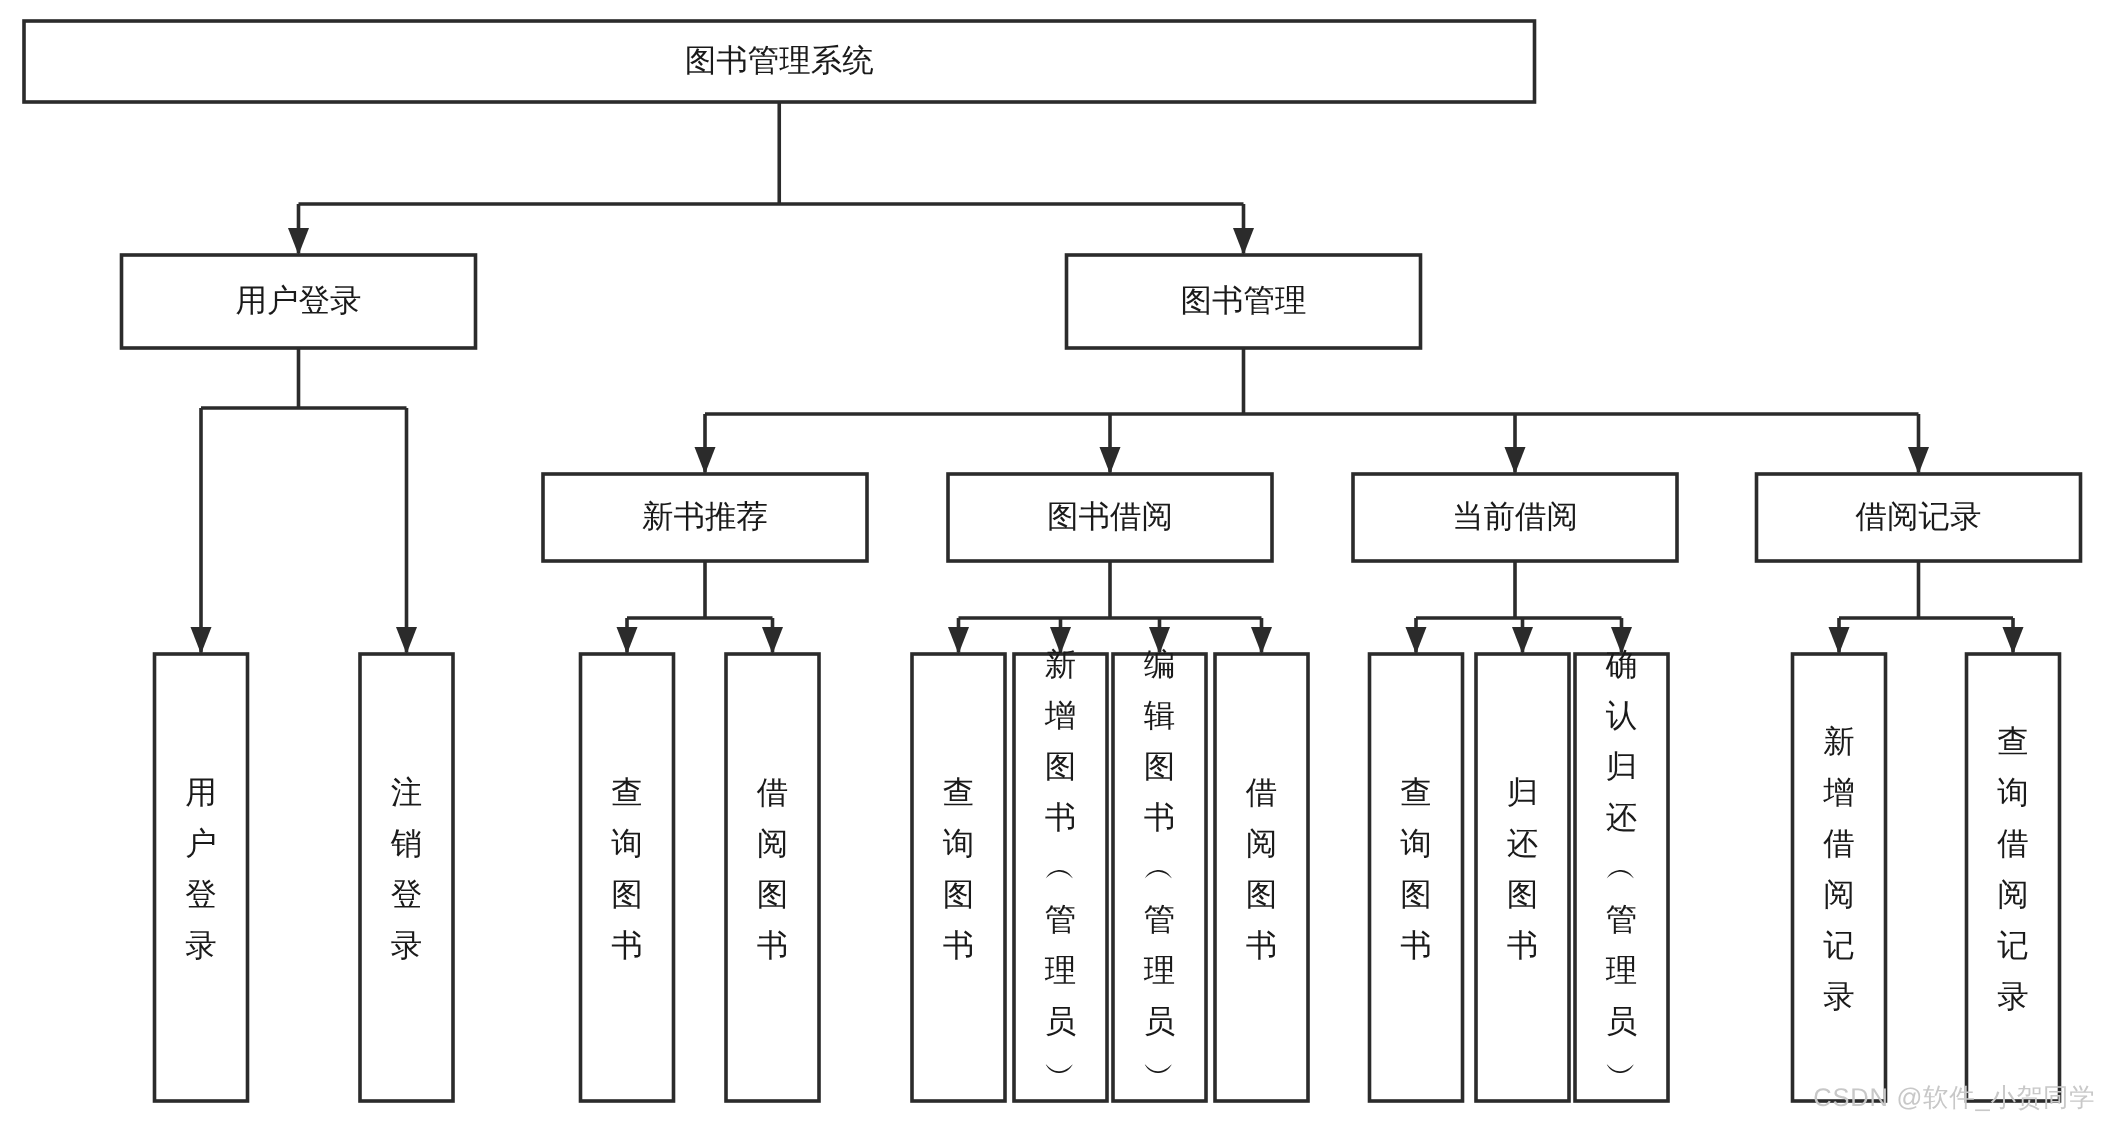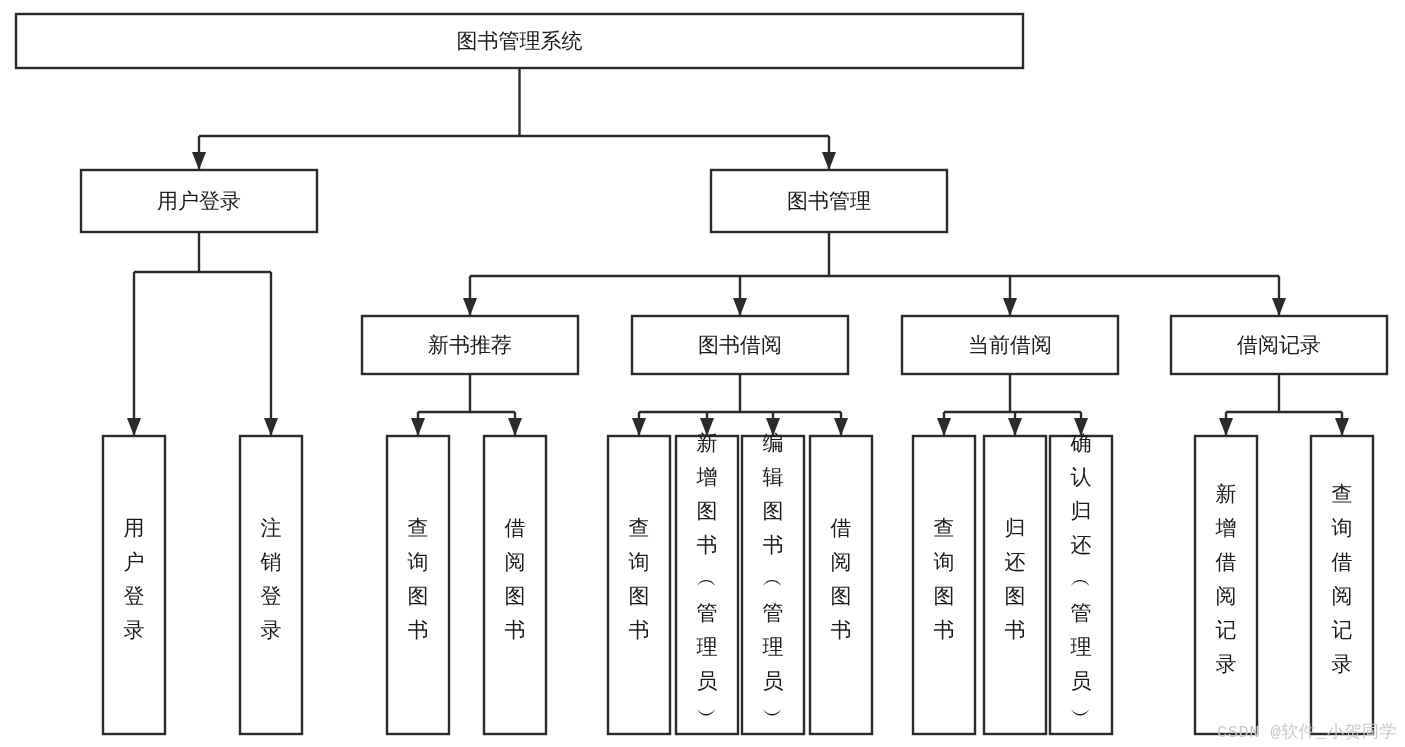--- a/index.html
+++ b/index.html
@@ -51,21 +51,21 @@
   .node-label-vertical {
     font-family: "Liberation Sans", "DejaVu Sans", sans-serif;
     fill: #1a1a1a;
     font-size: 21px;
     text-anchor: middle;
   }
   .watermark {
     position: absolute;
     right: 8px;
     bottom: 4px;
-    font-family: Liberation Mono, monospace;
+    font-family: Liberation Sans, sans-serif;
     font-size: 17px;
     color: #c8c8c8;
     white-space: nowrap;
     letter-spacing: 0.5px;
   }
 </style>
 </head>
 <body>
 
 <div id="diagram-root">

